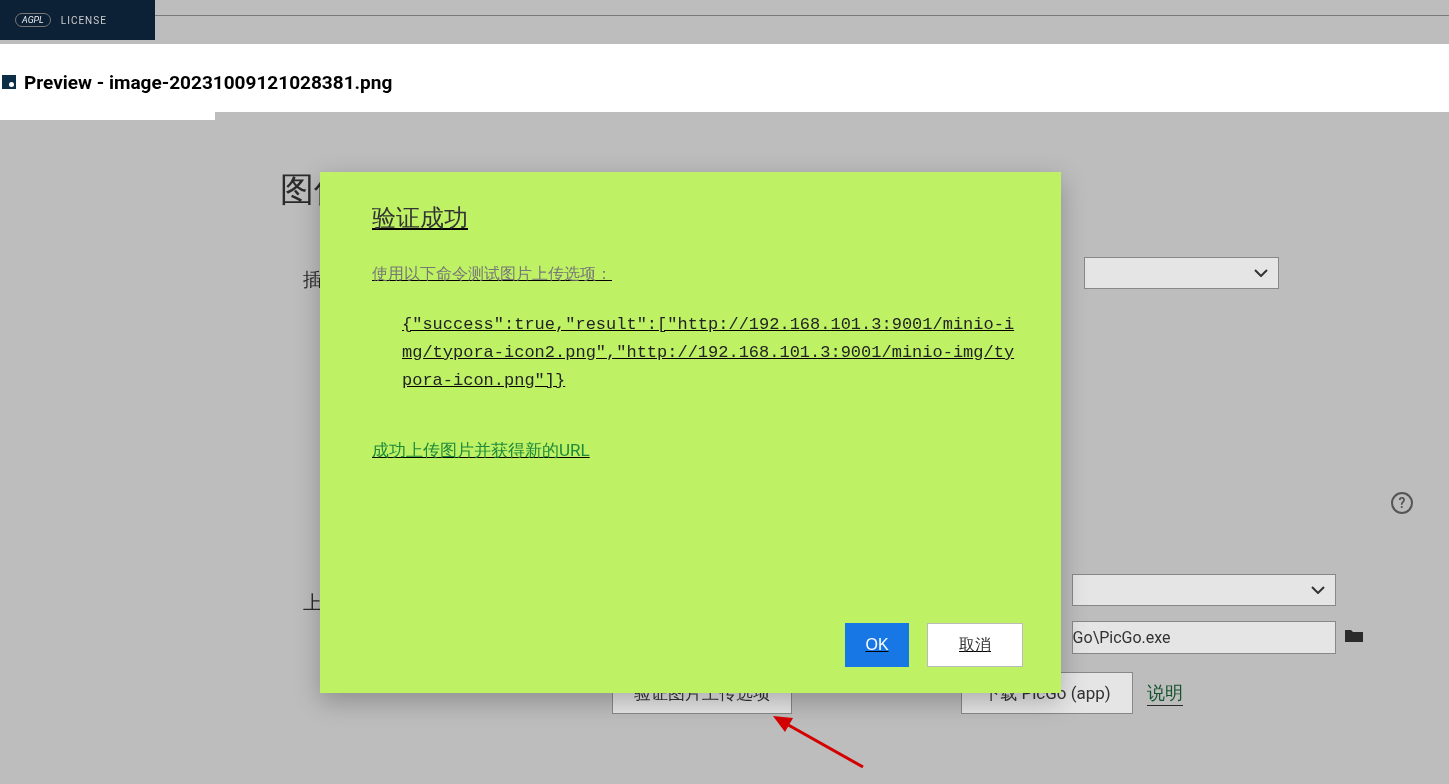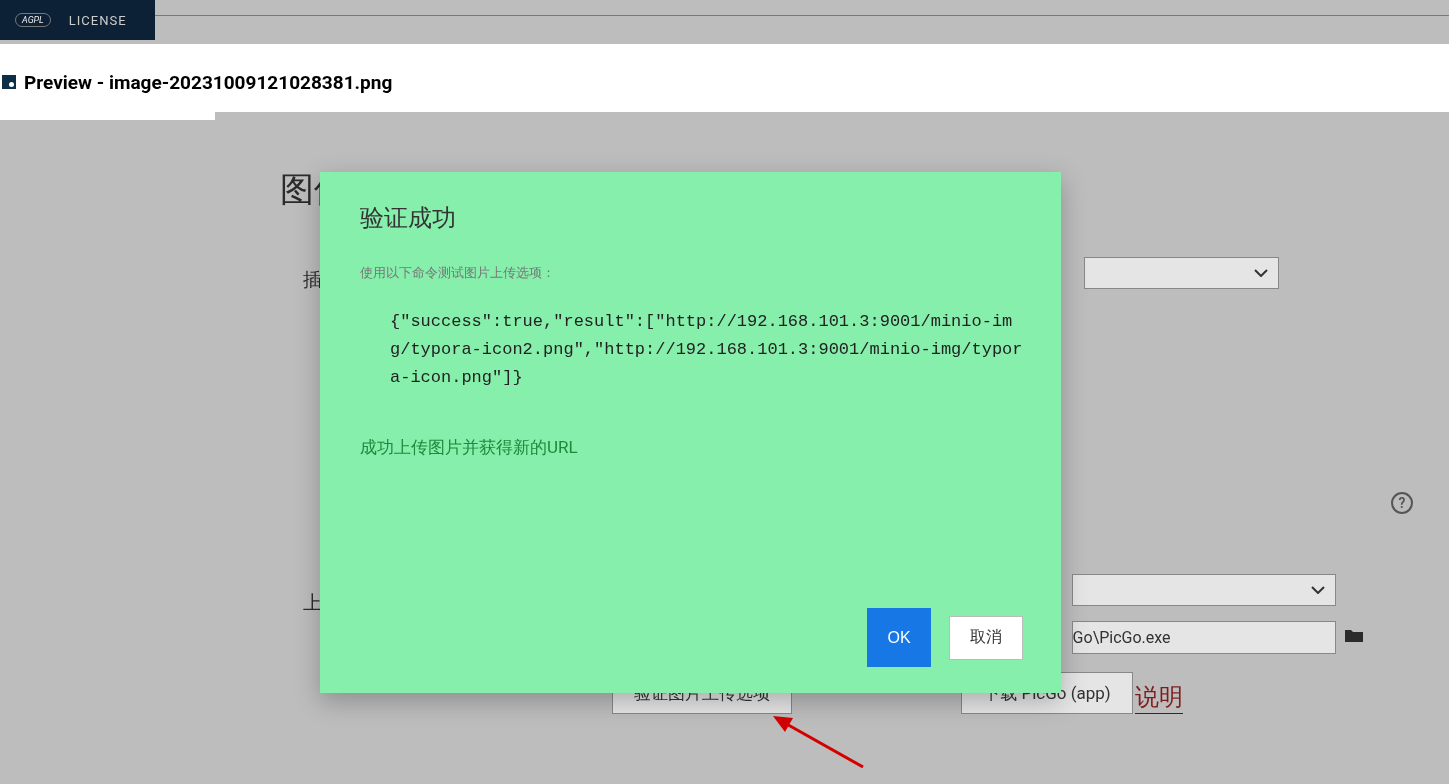--- a/index.html
+++ b/index.html
@@ -35,23 +35,22 @@
     .agpl-badge {
       color: #eee;
       font-size: 9px;
       font-style: italic;
       border: 1px solid #777;
       border-radius: 10px;
       padding: 1px 6px;
     }
     .license-label {
       color: #ccc;
-      font-size: 13px;
+      font-size: 10px;
       letter-spacing: 1px;
-      margin-left: 8px;
     }
     .divider-1 {
       position: absolute;
       top: 15px;
       left: 155px;
       right: 0;
       height: 1px;
       background: #7a7a7a;
     }
     .white-strip {
@@ -198,22 +197,22 @@
       align-items: center;
       justify-content: center;
       font-size: 17px;
       color: #333;
       cursor: pointer;
     }
     .help-link {
       position: absolute;
       top: 569px;
       right: 266px;
-      font-size: 24px;
-      color: #7f1d1d;
+      font-size: 18px;
+      color: #14532d;
       border-bottom: 1px solid #2b2b2b;
       cursor: pointer;
     }
     .q-icon {
       position: absolute;
       top: 380px;
       right: 36px;
       width: 22px;
       height: 22px;
       border: 2px solid #555;
@@ -233,33 +232,34 @@
       width: 100px;
       height: 60px;
     }
     
     .dialog {
       position: absolute;
       top: 172px;
       left: 320px;
       width: 741px;
       height: 521px;
-      background: #86efac;
+      background: #bef264;
       box-shadow: 0 8px 24px rgba(0,0,0,0.25);
-      padding: 30px 38px 26px 40px;
+      padding: 30px 38px 26px 52px;
       display: flex;
       flex-direction: column;
+      text-decoration: underline;
     }
     .dlg-title {
       font-size: 24px;
       color: #333;
       margin-bottom: 30px;
     }
     .dlg-sub {
-      font-size: 13px;
+      font-size: 16px;
       color: #777;
       margin-bottom: 26px;
     }
     .dlg-code {
       font-family: "SFMono-Regular", Consolas, "Liberation Mono", Menlo, monospace;
       font-size: 17px;
       color: #222;
       padding-left: 30px;
       margin-bottom: 26px;
       line-height: 1.65;
@@ -276,30 +276,30 @@
       display: flex;
       justify-content: flex-end;
       gap: 18px;
       align-items: center;
     }
     .btn-ok {
       background: #1677e5;
       color: #fff;
       border: none;
       width: 64px;
-      height: 59px;
+      height: 44px;
       font-size: 16px;
       font-weight: 500;
       cursor: pointer;
     }
     .btn-cancel {
       background: #fff;
       color: #333;
       border: 1px solid #bbb;
-      width: 74px;
+      width: 96px;
       height: 44px;
       font-size: 16px;
       cursor: pointer;
     }
   </style>
 </head>
 <body>
 
 <div class="top-bar"></div>
 

